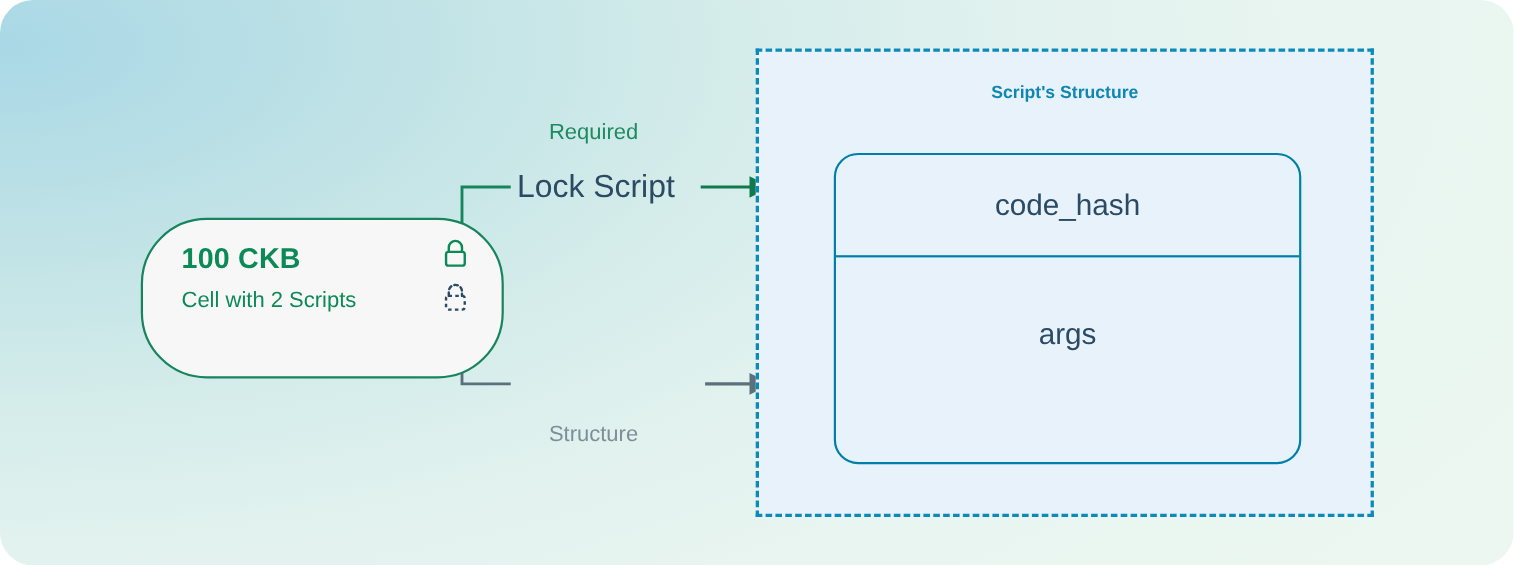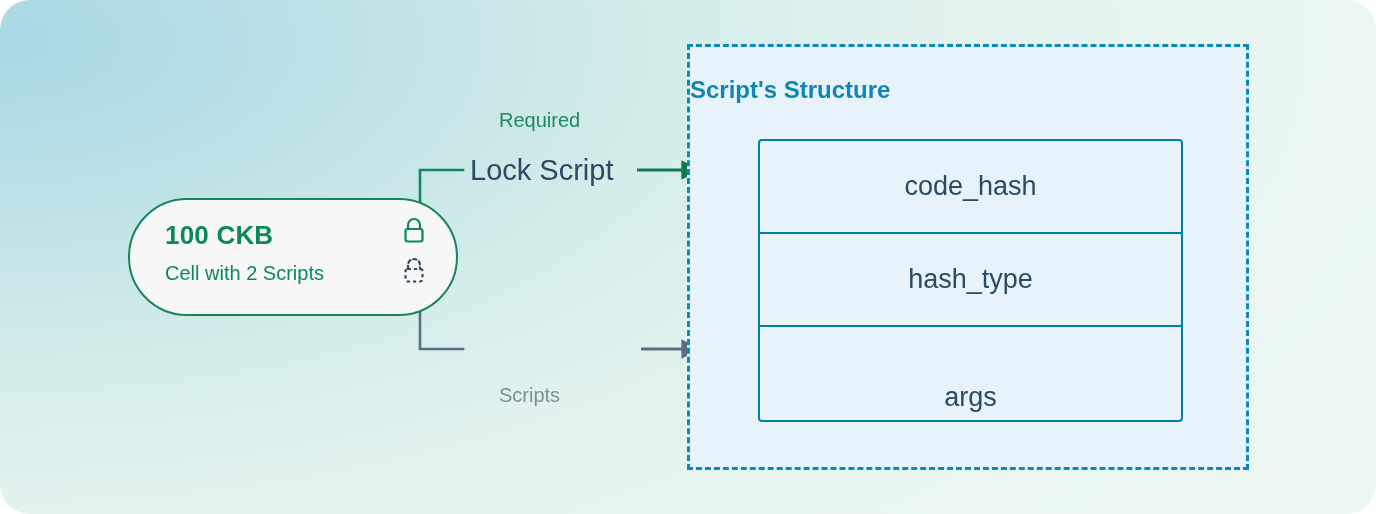--- a/index.html
+++ b/index.html
@@ -21,21 +21,21 @@
     background:
       radial-gradient(115% 150% at 0% 8%, #a9d8e6 0%, #bfe2e6 22%, #d4ecea 42%, #e2f2ef 60%, #e9f5f0 78%, #ecf7f2 100%);
   }
 
   
   .cell-pill {
     position: absolute;
     left: 128px;
     top: 198px;
     width: 330px;
-    height: 118px;
+    height: 146px;
     box-sizing: border-box;
     border: 2.5px solid #16855c;
     border-radius: 60px;
     background: #f7f7f7;
   }
   .cell-amount {
     position: absolute;
     left: 35px;
     top: 20px;
     font-size: 26px;
@@ -99,34 +99,34 @@
     height: 426px;
     box-sizing: border-box;
     border: 3px dashed #0d8bb8;
     background: #e7f2fb;
   }
   .structure-title {
     position: absolute;
     left: 0;
     right: 0;
     top: 29px;
-    text-align: left;
-    font-size: 24px;
+    text-align: center;
+    font-size: 16px;
     font-weight: bold;
     color: #0f86b3;
   }
   .fields-box {
     position: absolute;
     left: 68px;
     top: 92px;
     width: 425px;
     height: 283px;
     box-sizing: border-box;
     border: 2px solid #0080a8;
-    border-radius: 4px;
+    border-radius: 22px;
     overflow: hidden;
   }
   .field-row {
     height: 33.3333%;
     display: flex;
     align-items: center;
     justify-content: center;
     font-size: 27px;
     color: #2b4a63;
     border-bottom: 2px solid #0080a8;
@@ -169,25 +169,24 @@
 
     <svg class="cell-icon lock-dashed" viewBox="0 0 28 30">
       <path d="M8 13 V9 a6 6 0 0 1 12 0 v4" fill="none" stroke="#2b4a63" stroke-width="2.2" stroke-linecap="round" stroke-dasharray="3.2 3"></path>
       <rect x="5.5" y="13" width="17" height="12.5" rx="2.2" fill="none" stroke="#2b4a63" stroke-width="2.2" stroke-dasharray="3.2 3"></rect>
     </svg>
   </div>
 
   <div class="mid-caption" id="caption-required">Required</div>
   <div class="mid-label" id="label-lock">Lock Script</div>
 
-  <div class="mid-caption" id="caption-optional">Scripts</div>
+  <div class="mid-caption" id="caption-optional">Structure</div>
 
   <div class="structure-panel">
     <div class="structure-title">Script's Structure</div>
 
     <div class="fields-box">
       <div class="field-row">code_hash</div>
-      <div class="field-row">hash_type</div>
       <div class="field-row">args</div>
     </div>
   </div>
 
 </div>
 
 </body></html>

